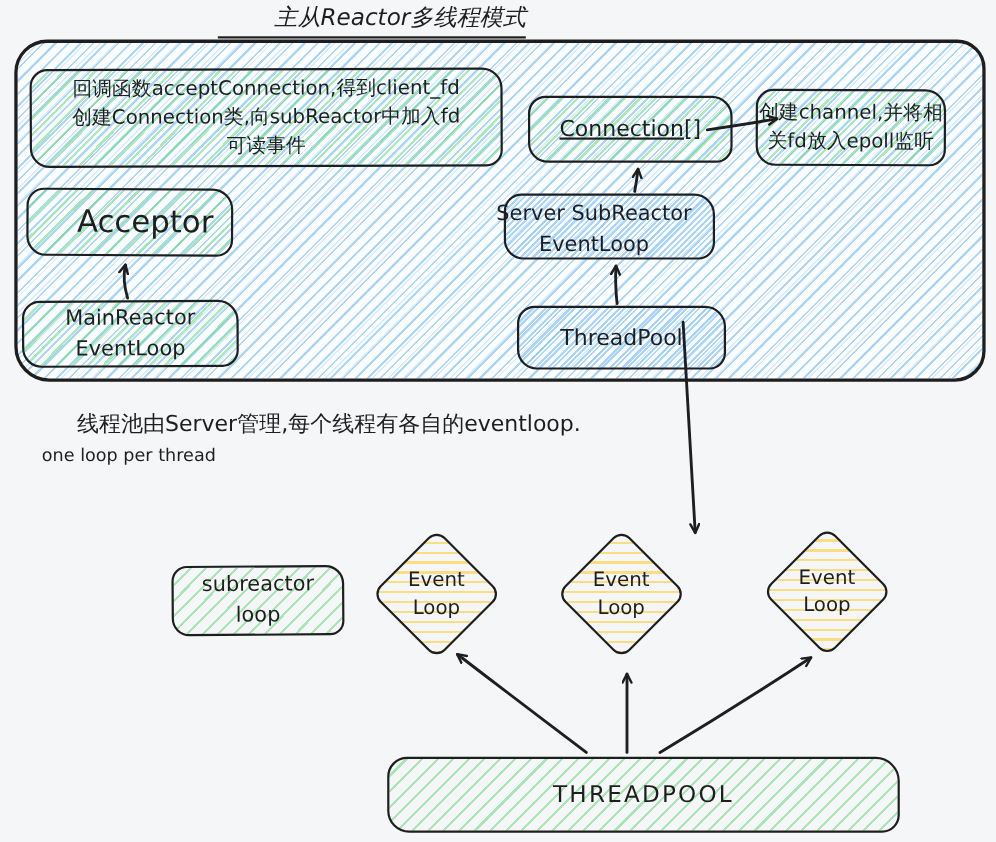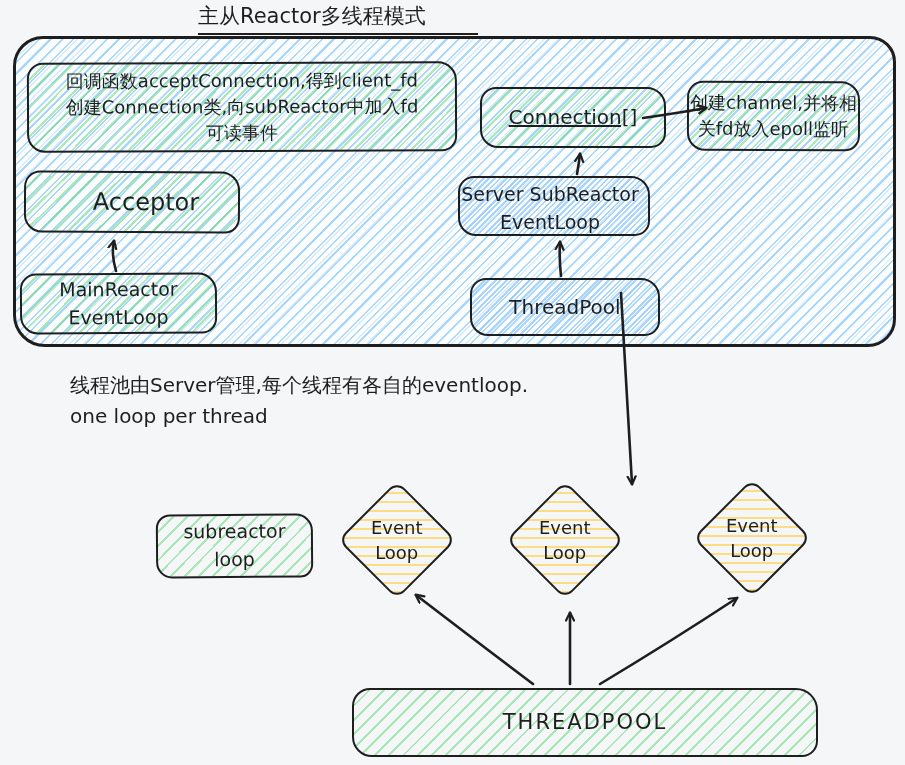--- a/index.html
+++ b/index.html
@@ -40,41 +40,42 @@
     border: 2.5px solid #1e1e1e;
     display: flex;
     align-items: center;
     justify-content: center;
   }
   .rounded { border-radius: 16px 19px 15px 18px; }
   
   #title {
     left: 198px; top: 3px; width: 280px; height: 32px;
     font-size: 21px;
-    text-align: left;
+    text-align: right;
     border-bottom: 2.5px solid #1e1e1e;
     line-height: 1.3;
+    font-style: italic;
   }
   
   #main-container {
     left: 13px; top: 36px; width: 883px; height: 311px;
     border: 3px solid #1e1e1e;
     border-radius: 30px 26px 28px 32px;
   }
   #callback-note   { left: 27px;  top: 62px;  width: 430px; height: 90px; font-size: 18px; transform: rotate(-0.2deg); }
-  #acceptor        { left: 24px;  top: 171px; width: 216px; height: 62px; font-size: 24px; transform: rotate(0.3deg); padding-left: 28px; }
+  #acceptor        { left: 24px;  top: 171px; width: 188px; height: 62px; font-size: 28px; transform: rotate(0.3deg); padding-left: 28px; }
   #main-reactor    { left: 20px;  top: 273px; width: 197px; height: 61px; font-size: 19px; transform: rotate(-0.3deg); }
   #connection      { left: 480px; top: 87px;  width: 186px; height: 61px; font-size: 20px; text-decoration: underline; }
   #channel-note    { left: 687px; top: 81px;  width: 173px; height: 70px; font-size: 18px; transform: rotate(0.2deg); }
   #sub-reactor     { left: 458px; top: 176px; width: 192px; height: 60px; }
-  #sub-reactor-text{ left: 430px; top: 181px; width: 240px; font-size: 19px; }
+  #sub-reactor-text{ left: 420px; top: 181px; width: 240px; font-size: 19px; }
   #threadpool-sm   { left: 470px; top: 278px; width: 190px; height: 58px; font-size: 20px; }
   
   #note-cn { left: 70px; top: 372px; font-size: 20px; text-align: right; }
-  #note-en { left: 38px; top: 404px; font-size: 20px; margin-left: 32px; }
+  #note-en { left: 38px; top: 404px; font-size: 16px; }
   
   #subreactor-loop { left: 156px; top: 514px; width: 157px; height: 64px; font-size: 19px; border-radius: 14px 17px 13px 16px; transform: rotate(-0.4deg); }
   .diamond {
     width: 84px; height: 84px;
     border: 2.8px solid #1e1e1e;
     border-radius: 11px;
     transform: rotate(45deg);
     display: flex; align-items: center; justify-content: center;
   }
   .diamond .label { transform: rotate(-45deg); font-size: 18px; line-height: 1.4; }

